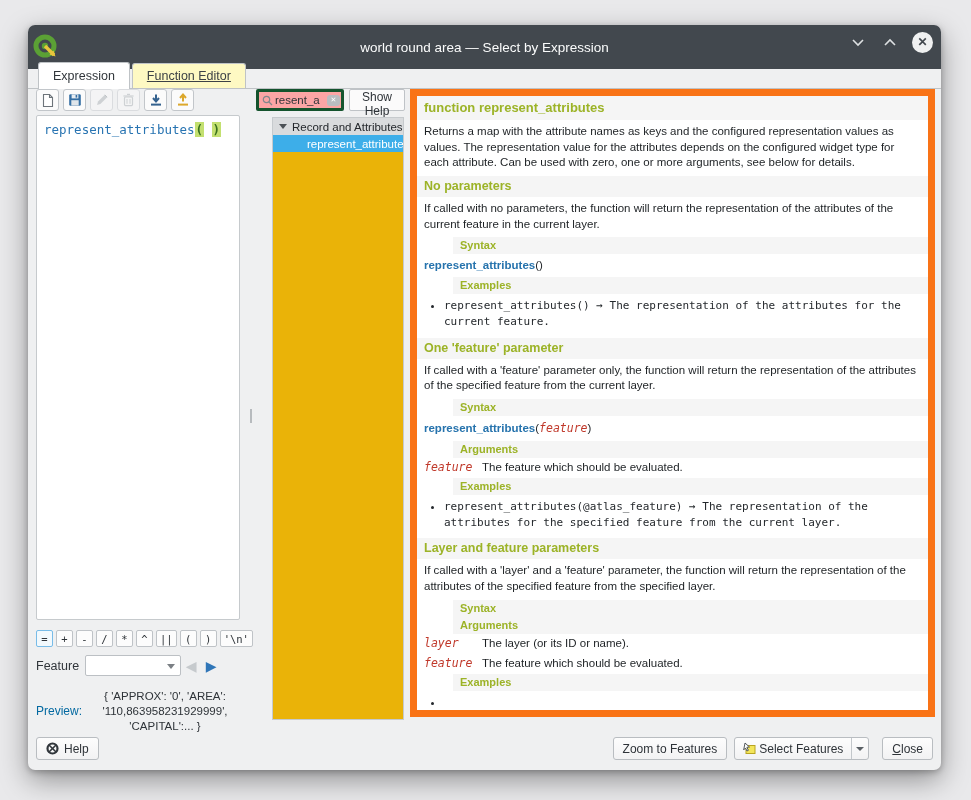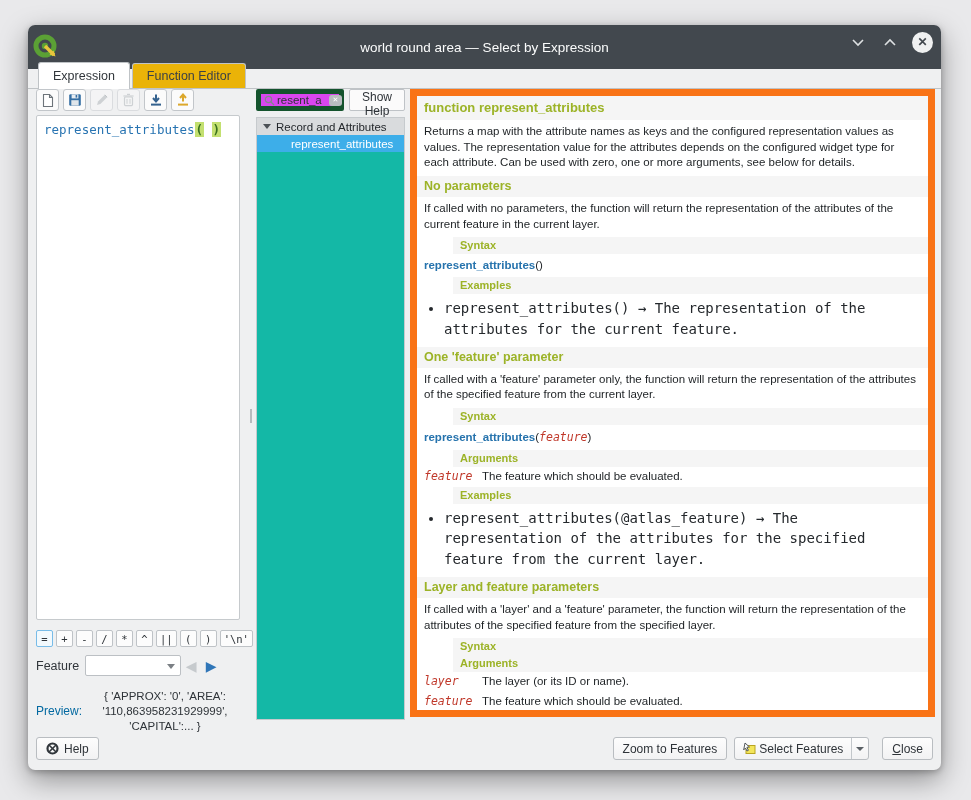--- a/index.html
+++ b/index.html
@@ -14,21 +14,21 @@
   .titlebar .logo { width:26px; height:26px; margin-left:5px; }
   .titlebar .title { position:absolute; left:0; right:0; text-align:center; color:#fbfcfc; font-size:13.5px; pointer-events:none; }
   .win-controls { position:absolute; right:8px; top:0; height:34px; display:flex; align-items:center; gap:12px; }
   .win-btn { width:20px; height:20px; display:flex; align-items:center; justify-content:center; cursor:pointer; }
   .close-btn { width:21px; height:21px; background:#f0f1f1; border-radius:50%; display:flex; align-items:center; justify-content:center; color:#42484e; font-size:12px; font-weight:bold; cursor:pointer; }
 
   
   .tabbar { position:absolute; left:0; top:34px; right:0; height:30px; border-bottom:1px solid #bfc3c6; display:flex; align-items:flex-end; padding-left:10px; }
   .tab { font-size:12.5px; color:#31363b; padding:5px 14px; border:1px solid #bfc3c6; border-bottom:none; border-radius:3px 3px 0 0; margin-right:2px; cursor:pointer; }
   .tab.active { background:#ffffff; position:relative; top:1px; padding:6px 14px; }
-  .tab.inactive { background:#eab308; color:#3c4146; }
+  .tab.inactive { background:#fef9c3; color:#3c4146;text-decoration:underline; }
 
   
   .panel-left { position:absolute; left:8px; top:64px; width:212px; height:631px; }
   .panel-mid { position:absolute; left:228px; top:64px; width:149px; height:631px; }
   .panel-right { position:absolute; left:382px; top:64px; width:525px; height:628px; background:#fff; border:7px solid #f97316; overflow:hidden; }
   .splitter { position:absolute; left:219px; top:64px; width:8px; height:631px; cursor:col-resize; }
   .splitter::after { content:""; position:absolute; left:3px; top:320px; width:2px; height:14px; background:#b7bbbe; }
 
   
   .expr-toolbar { display:flex; gap:4px; }
@@ -46,40 +46,40 @@
   .combo .arrow { position:absolute; right:5px; top:8px; width:0; height:0; border-left:4px solid transparent; border-right:4px solid transparent; border-top:5px solid #7b8085; }
   .nav-btn { width:20px; height:20px; display:flex; align-items:center; justify-content:center; font-size:14px; cursor:pointer; background:none; border:none; }
   .nav-prev { color:#c6cacd; }
   .nav-next { color:#3076b8; }
   .preview-row { position:absolute; left:0; top:600px; width:212px; display:flex; align-items:center; }
   .preview-label { font-size:12px; color:#0369a1; flex:0 0 auto; margin-right:4px; }
   .preview-value { font-size:11.5px; color:#2e3338; width:158px; text-align:center; line-height:1.3; }
 
   
   .search-row { display:flex; gap:5px; }
-  .search-box { width:88px; height:22px; background:#d946ef; border:5px solid #14532d; border-radius:2px; display:flex; align-items:center; padding:0 3px; }
+  .search-box { width:88px; height:22px; background:#fca5a5; border:3px solid #14532d; border-radius:2px; display:flex; align-items:center; padding:0 3px; }
   .search-box input { border:none; outline:none; width:52px; font-size:11.5px; color:#2e3338; font-family:"Liberation Sans", sans-serif; background:transparent; }
   .clear-btn { width:13px; height:11px; background:#b9bdc1; border-radius:3px; color:#fff; font-size:7px; display:flex; align-items:center; justify-content:center; cursor:pointer; flex:0 0 auto; }
   .showhelp-btn { height:22px; padding:0 7px; font-size:12px; color:#2e3338; background:#fbfbfb; border:1px solid #bfc3c7; border-radius:2px; cursor:pointer; }
-  .tree { position:absolute; left:0; top:28px; width:149px; height:603px; background:#14b8a6; border:1px solid #c6cacd; overflow:hidden; }
+  .tree { position:absolute; left:16px; top:28px; width:132px; height:603px; background:#eab308; border:1px solid #c6cacd; overflow:hidden; }
   .tree-group { height:17px; background:#d9dbdd; display:flex; align-items:center; font-size:11.5px; color:#24282c; cursor:pointer; }
   .tree-group .tri { width:0; height:0; border-left:4px solid transparent; border-right:4px solid transparent; border-top:5px solid #4c5156; margin:0 5px 0 6px; }
   .tree-item { height:17px; background:#3daee9; color:#ffffff; font-size:11.5px; display:flex; align-items:center; padding-left:34px; cursor:pointer; }
 
   
   .doc { font-size:11.5px; color:#1d2124; }
   .hband { background:#f5f5f5; color:#9cb327; font-weight:bold; }
   .h1 { font-size:13px; padding:4px 7px 5px; }
   .h2 { font-size:12.5px; padding:3px 7px 4px; }
   .h3 { font-size:11px; padding:2px 7px 3px;margin-left:36px; }
   .doc p { padding:4px 7px 5px; line-height:1.36; }
   .syntax-line { padding:5px 7px 6px; font-size:11.5px; color:#24282c; }
   .fn-name { color:#2673ad; font-weight:bold; }
   .arg-name { font-family:"DejaVu Sans Mono", monospace; font-style:italic; color:#c0392b; }
-  ul.examples { margin:0; padding:4px 7px 7px 27px; font-family:"DejaVu Sans Mono", monospace; font-size:14px; color:#24282c; line-height:1.48; }
+  ul.examples { margin:0; padding:4px 7px 7px 27px; font-family:"DejaVu Sans Mono", monospace; font-size:11px; color:#24282c; line-height:1.48; }
   ul.examples li { margin:0; }
   .arg-row { display:flex; padding:2px 7px 3px; line-height:1.3; }
   .arg-row .arg-name { flex:0 0 58px; font-size:11.5px; }
   .arg-row .arg-desc { font-size:11.5px; color:#1d2124; }
 
   
   .footer { position:absolute; left:0; right:0; top:710px; height:27px; display:flex; align-items:center; padding:0 8px; }
   .btn { height:23px; padding:0 9px; background:linear-gradient(#fdfdfd,#f2f2f3); border:1px solid #b9bdc1; border-radius:3px; font-size:12px; color:#2e3338; display:flex; align-items:center; gap:5px; cursor:pointer; }
   .footer .right { margin-left:auto; display:flex; align-items:center; gap:7px; }
   .split-btn { display:flex; align-items:stretch; height:23px; border:1px solid #b9bdc1; border-radius:3px; background:linear-gradient(#fdfdfd,#f2f2f3); cursor:pointer; }

